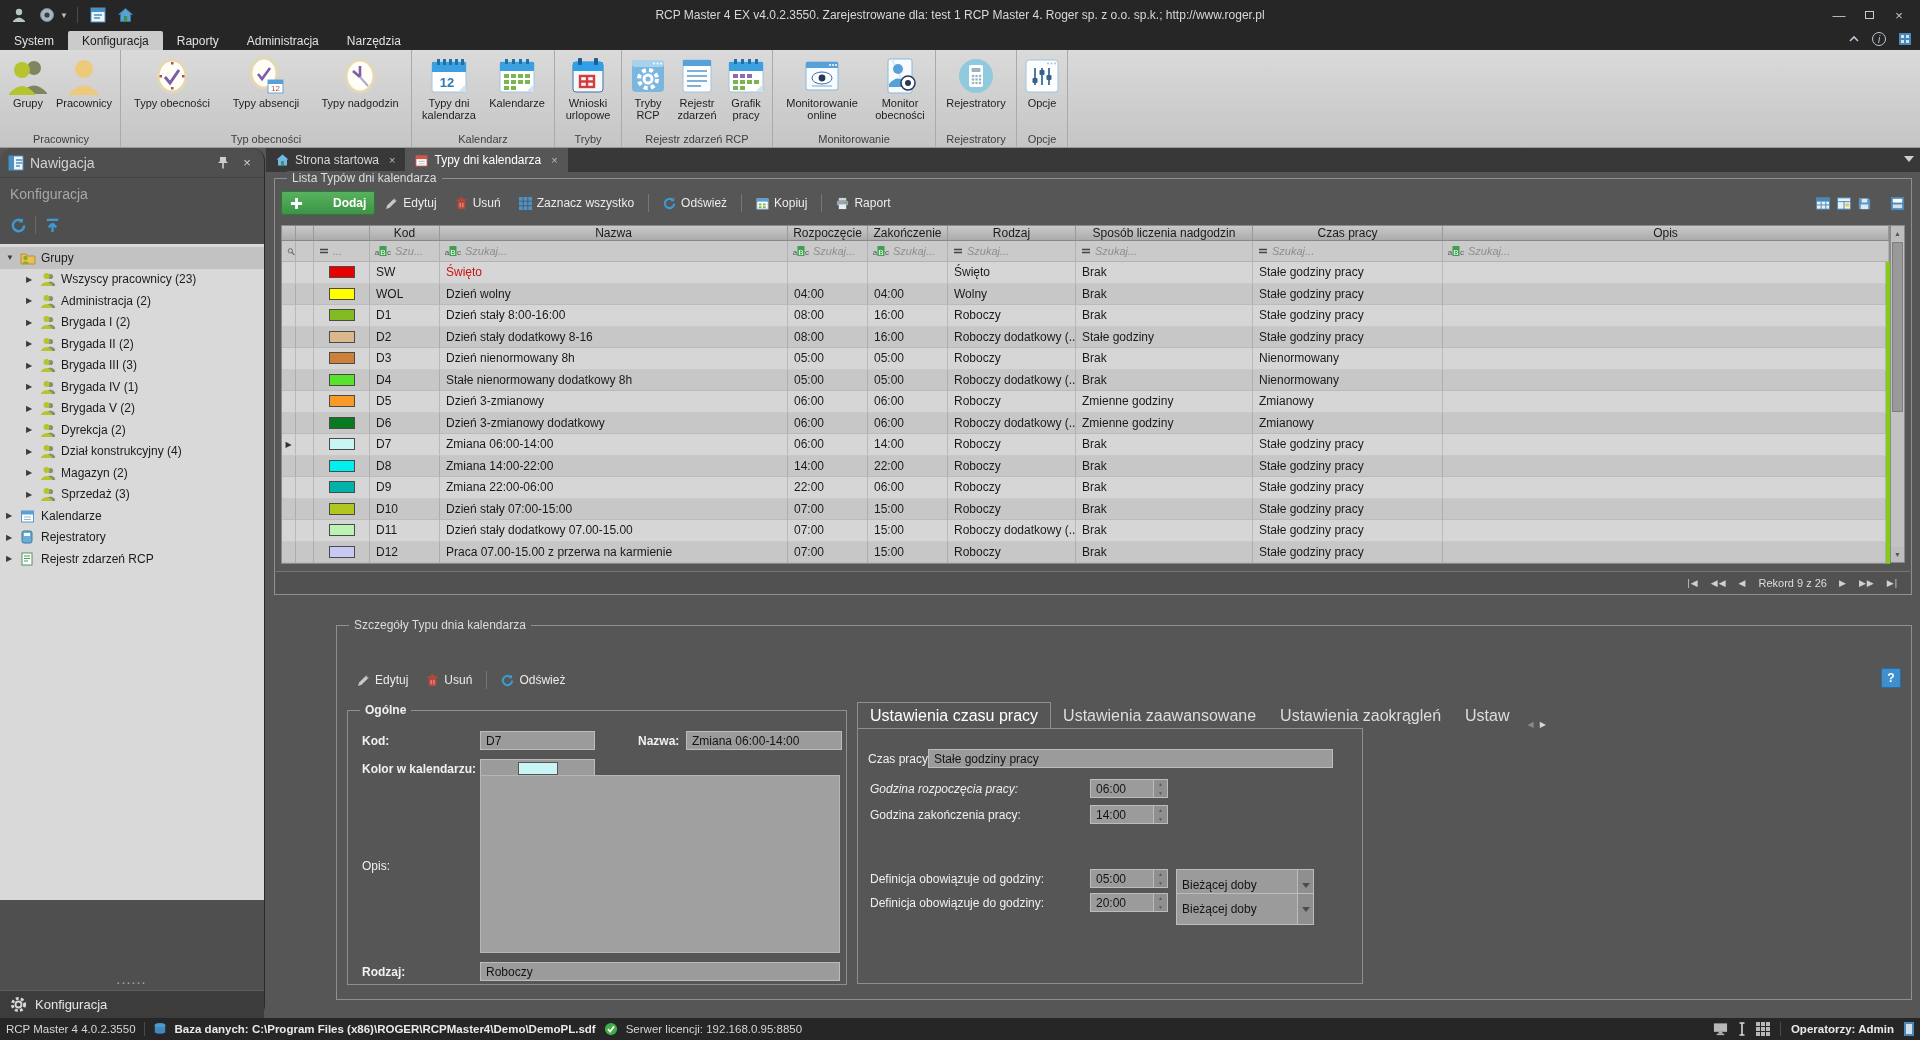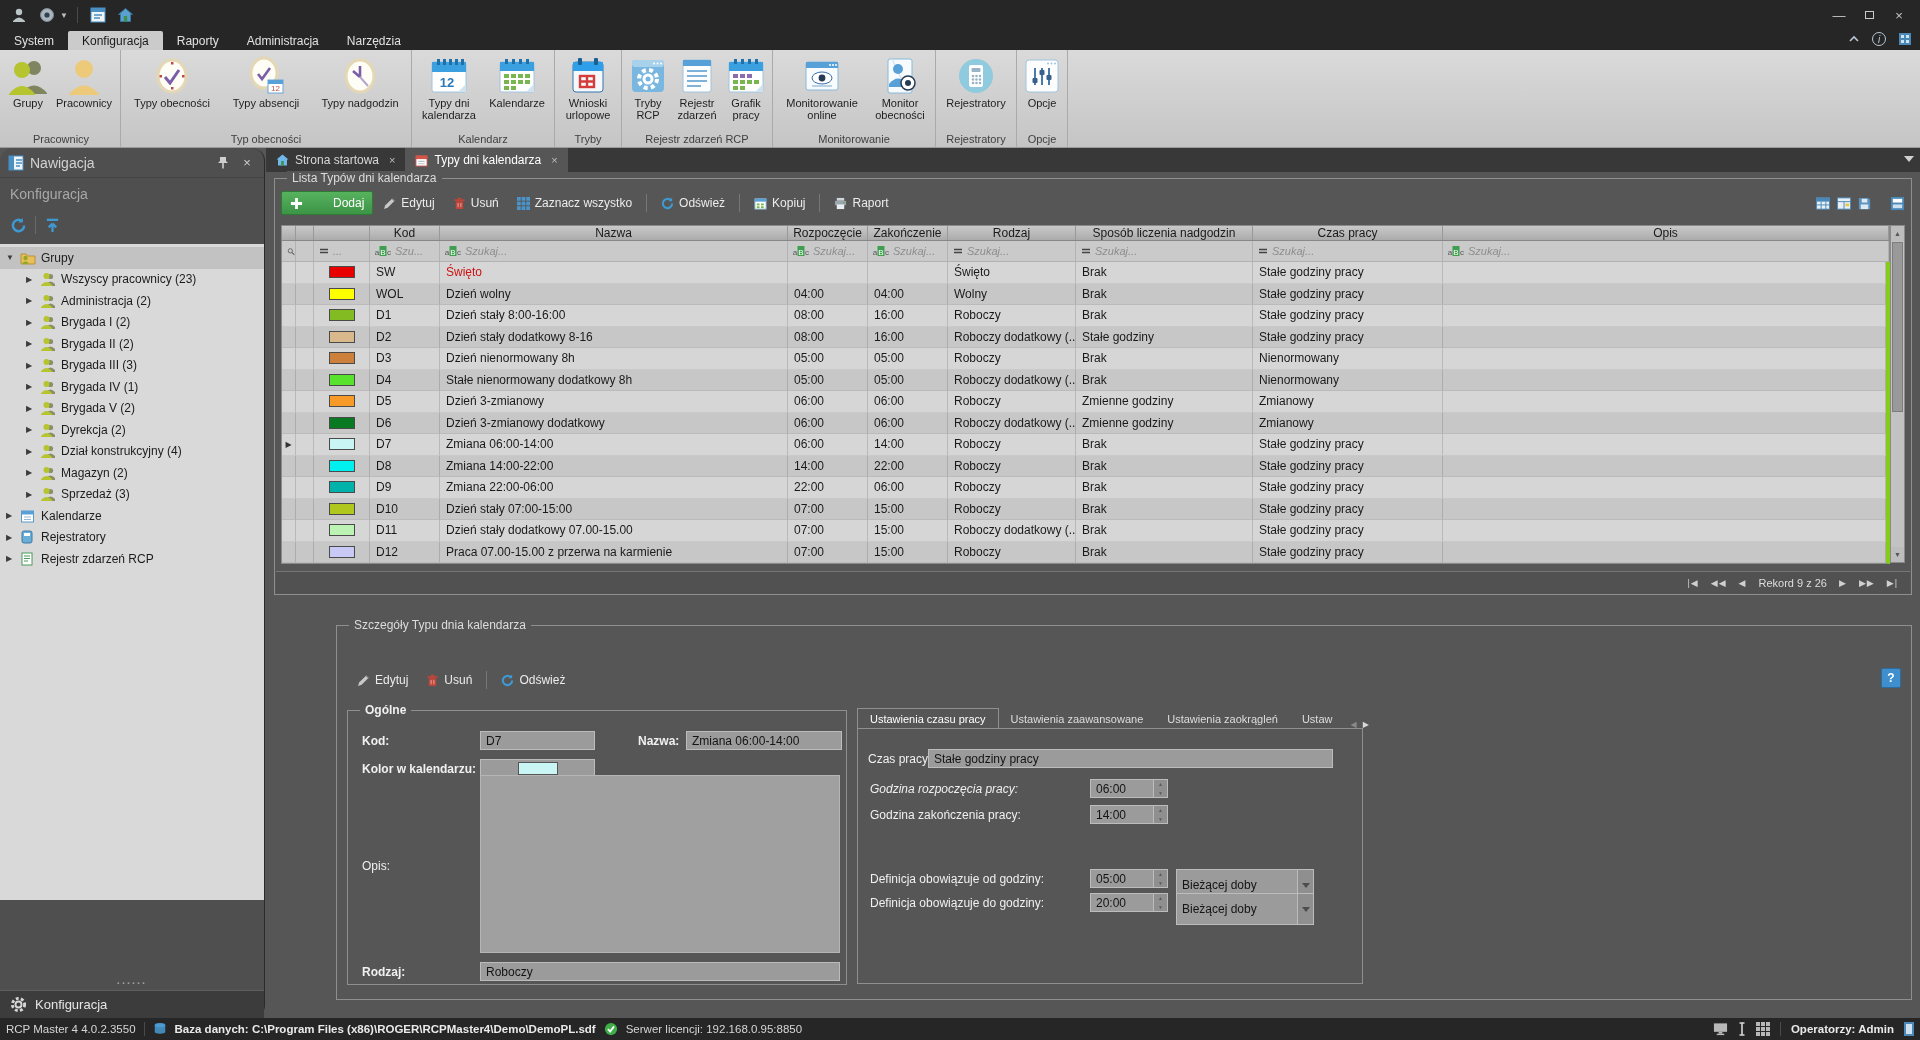--- a/index.html
+++ b/index.html
@@ -69,21 +69,21 @@
   .doctab .tclose { font-size:11px; color:#bdbdbd; margin-left:4px; }
   .strip-chevron { position:absolute; right:6px; top:8px; width:0; height:0; border-left:5px solid transparent; border-right:5px solid transparent; border-top:6px solid #d0d0d0; }
 
   .groupbox { position:absolute; border:1px solid #8f8f8f; }
   .legend { position:absolute; top:-8px; left:12px; background:#565656; padding:0 5px; color:#dcdcdc; font-size:12px; }
 
   
   #listbox { left:8px; right:8px; top:30px; height:417px; }
   .list-toolbar { position:absolute; top:10px; left:6px; right:6px; height:28px; display:flex; align-items:center; gap:2px; }
   .tbtn { display:flex; align-items:center; gap:5px; color:#ececec; font-size:12px; padding:4px 8px; border-radius:2px; }
-  .tbtn.green { background:linear-gradient(#57b25e,#3c9446); border:1px solid #2e7a36; color:#fff; font-weight:normal;gap:30px; }
+  .tbtn.green { background:linear-gradient(#57b25e,#3c9446); border:1px solid #2e7a36; color:#fff; font-weight:bold;gap:30px; }
   .tsep { width:1px; height:18px; background:#777; margin:0 4px; }
   .view-icons { margin-left:auto; display:flex; gap:5px; align-items:center; }
   .view-icons .gap { width:8px; }
 
   .tablewrap { position:absolute; top:46px; left:6px; right:21px; }
   .grid-row { display:grid; grid-template-columns:14px 18px 56px 70px 348px 80px 80px 128px 177px 190px 1fr; }
   .ghead { background:linear-gradient(#c9c9c9,#ababab); border:1px solid #8a8a8a; border-bottom:1px solid #888; height:16px; }
   .ghead .c { border-right:1px solid #999; font-size:12px; color:#1a1a1a; display:flex; align-items:center; justify-content:center; overflow:hidden; white-space:nowrap; }
   .gfilter { background:#cacaca; border-left:1px solid #8a8a8a; border-right:1px solid #8a8a8a; height:21px; }
   .gfilter .c { border-right:1px solid #b2b2b2; border-bottom:1px solid #b2b2b2; display:flex; align-items:center; gap:4px; padding-left:5px; overflow:hidden; }
@@ -113,21 +113,21 @@
 
   .gen-box { position:absolute; left:10px; top:84px; width:500px; bottom:14px; border:1px solid #8f8f8f; }
   .gen-box .legend { font-weight:bold; color:#f0f0f0; }
   .flabel { position:absolute; color:#f0f0f0; font-size:12px; }
   .flabel.b { font-weight:bold; }
   .ffield { position:absolute; height:19px; background:#9b9b9b; border:1px solid #bcbcbc; color:#141414; font-size:12px; display:flex; align-items:center; padding:0 5px; overflow:hidden; white-space:nowrap; }
   .fswatch { width:40px; height:13px; border:1px solid #555; margin:0 auto; }
   .ftext { position:absolute; background:#a0a0a0; border:1px solid #b5b5b5; }
 
   .set-tabs { position:absolute; left:520px; top:80px; display:flex; align-items:flex-end; height:23px; }
-  .stab { padding:4px 12px; font-size:11px; color:#dddddd; white-space:nowrap; }
+  .stab { padding:4px 12px; font-size:16px; color:#dddddd; white-space:nowrap; }
   .stab.active { background:#565656; border:1px solid #8f8f8f; border-bottom:none; color:#fff; }
   .stab-arrows { display:flex; gap:6px; padding:0 6px; font-size:8px; }
   .set-box { position:absolute; left:520px; top:102px; width:506px; bottom:15px; border:1px solid #8f8f8f; }
   .spin { position:absolute; height:19px; display:flex; }
   .spin .val { flex:1; background:#9b9b9b; border:1px solid #bcbcbc; border-right:none; color:#141414; font-size:12px; display:flex; align-items:center; padding:0 5px; }
   .spin .btns { width:15px; border:1px solid #bcbcbc; background:#8f8f8f; display:flex; flex-direction:column; }
   .spin .btns span { flex:1; display:flex; align-items:center; justify-content:center; font-size:5px; color:#5a5a5a; }
   .combo { position:absolute; height:32px; display:flex;justify-content:flex-end; }
   .combo .val { flex:1; background:#9b9b9b; border:1px solid #bcbcbc; border-right:none; color:#141414; font-size:12px; display:flex; align-items:center; padding:0 5px; white-space:nowrap; overflow:hidden; }
   .combo .dd { width:17px; border:1px solid #bcbcbc; background:#8f8f8f; display:flex; align-items:center; justify-content:center; }
@@ -166,20 +166,21 @@
           <path d="M4 8h8M4 11h6" stroke="#4a90c4" stroke-width="1.4"></path>
         </svg>
     </span>
     <span class="tb-ic">
       <svg width="17" height="16" viewBox="0 0 17 16">
           <path d="M8.5 1.5l7 6h-2v7h-10v-7h-2z" fill="#5aa0d0" stroke="#36749c"></path>
           <rect x="6.8" y="9" width="3.4" height="5.5" fill="#3f8f4f"></rect>
         </svg>
     </span>
   </div>
+  <div class="tb-title">RCP Master 4 EX v4.0.2.3550. Zarejestrowane dla: test 1 RCP Master 4. Roger sp. z o.o. sp.k.;  http://www.roger.pl</div>
   <div class="tb-controls">
     <span class="wbtn">—</span>
     <span class="wbtn">
         <span class="maxbox"></span>
       </span>
     <span class="wbtn">×</span>
   </div>
 </div>
 
 <div id="menubar">

